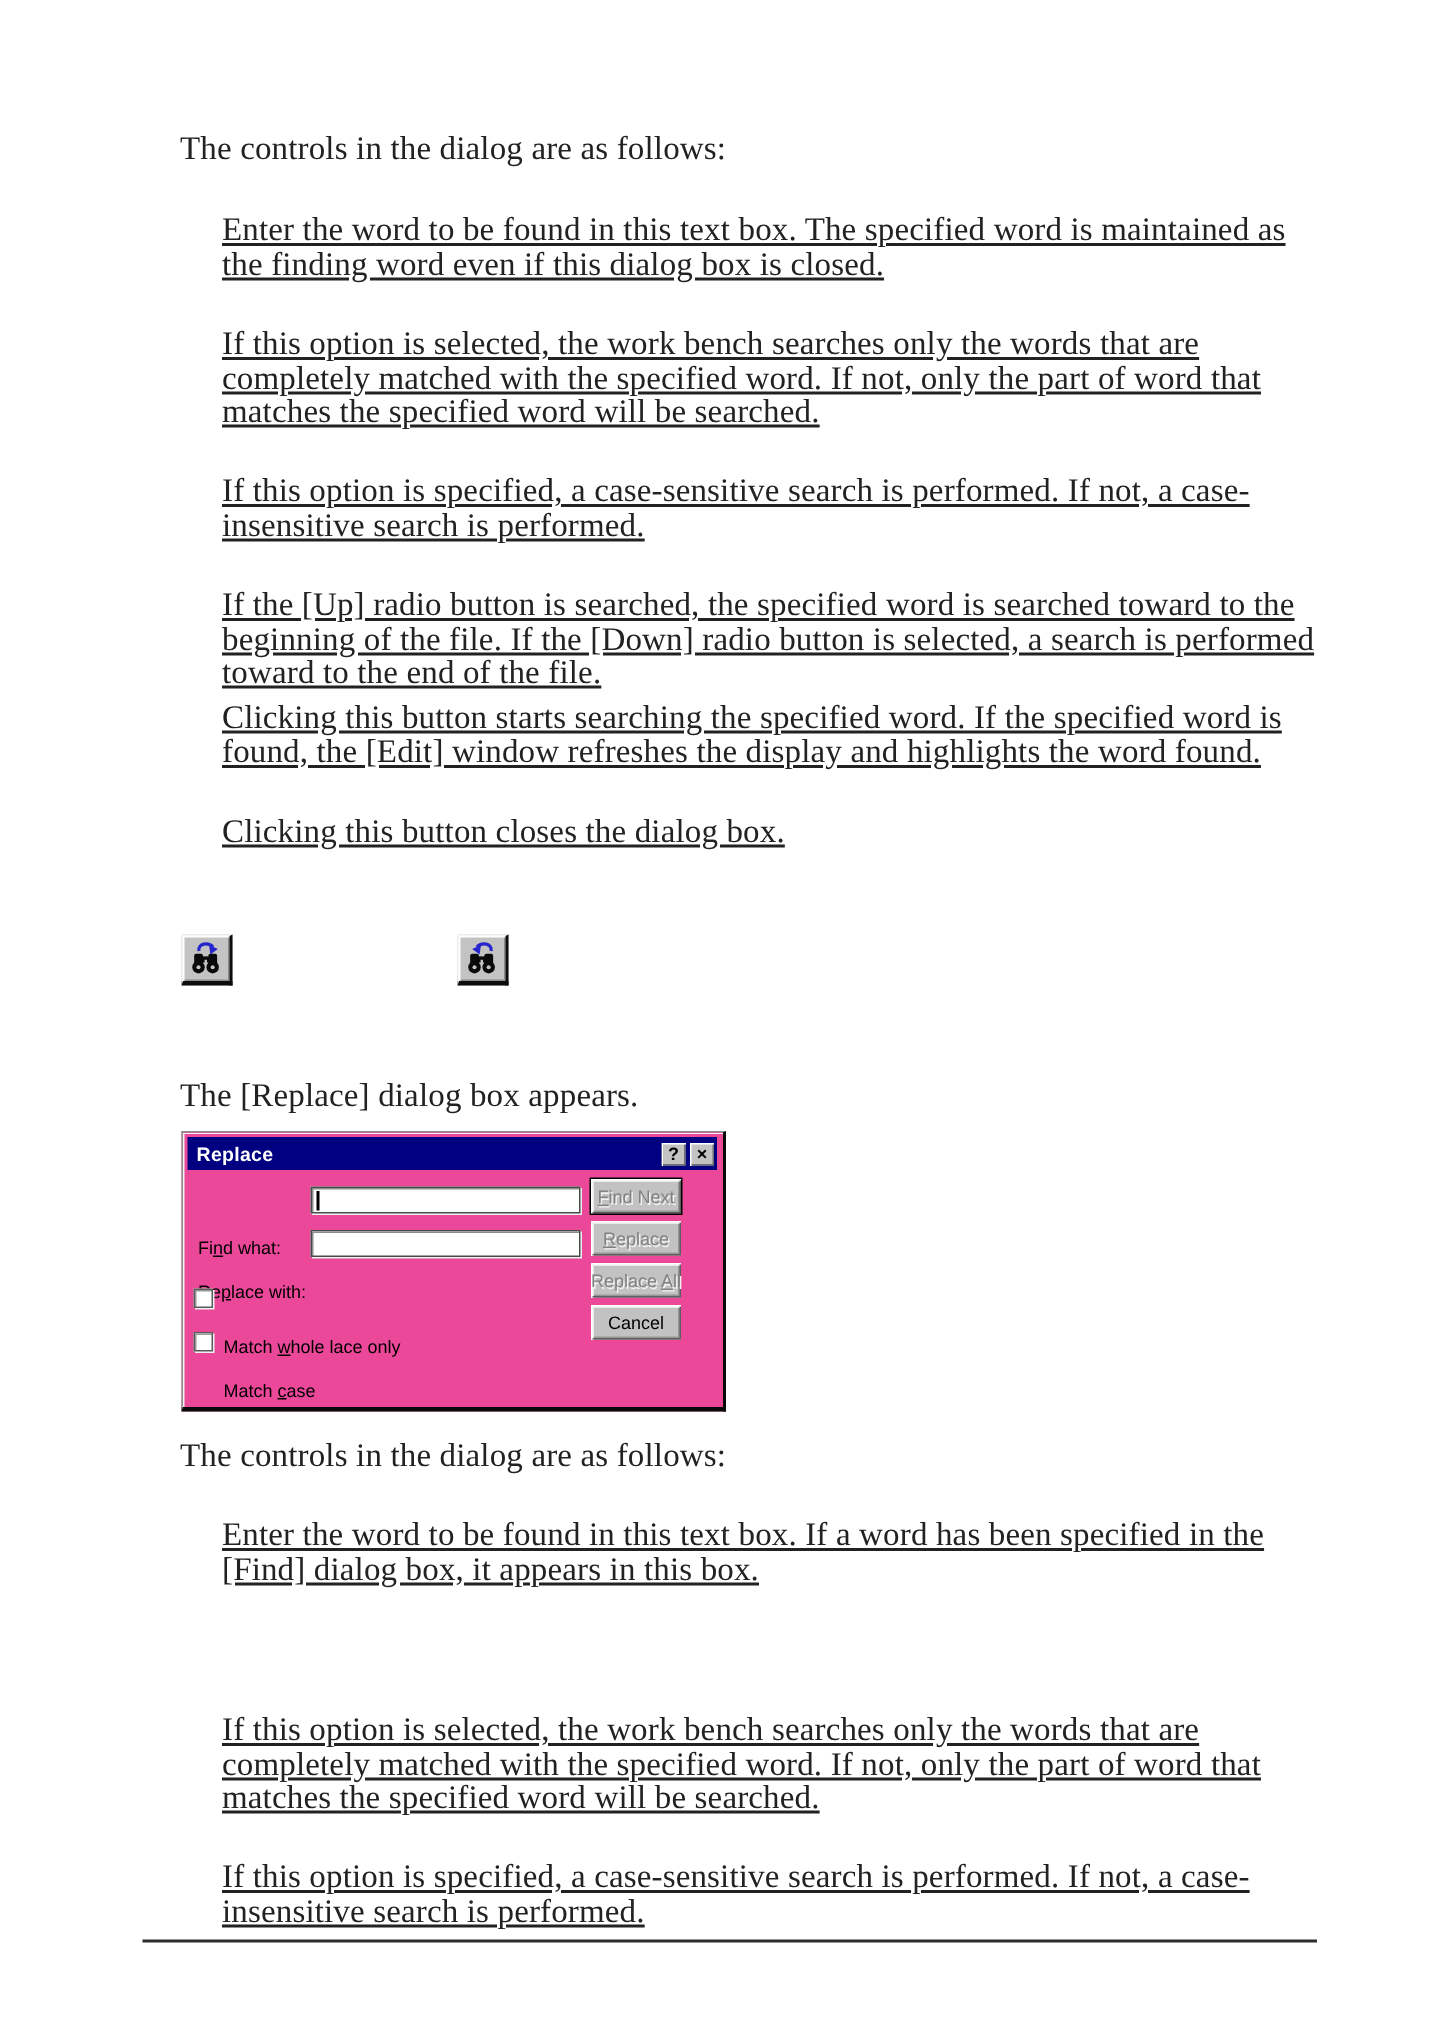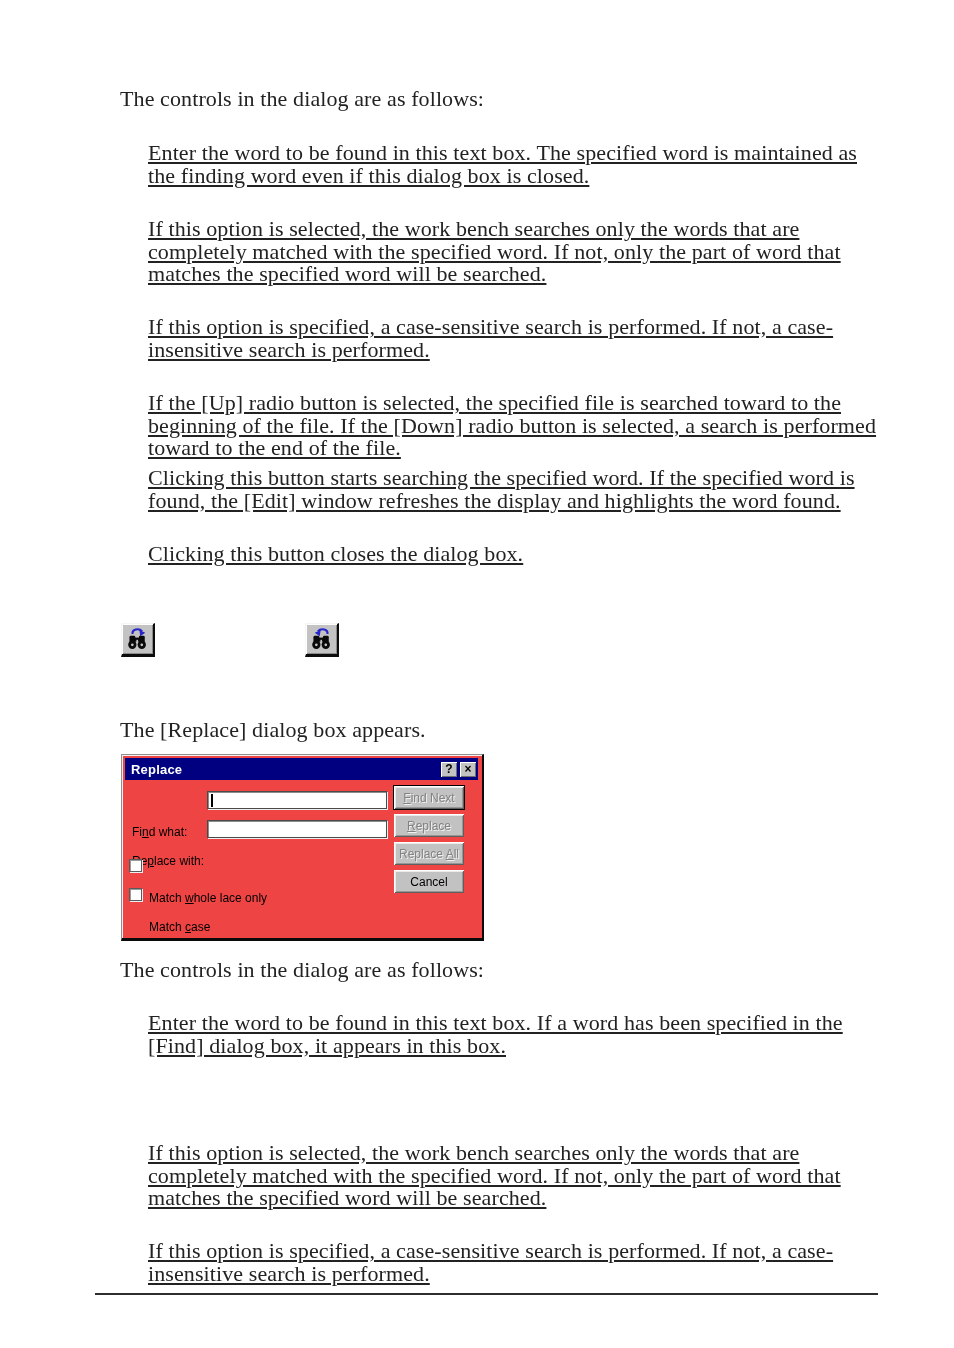--- a/index.html
+++ b/index.html
@@ -11,39 +11,39 @@
 
   
   .tb-btn{position:absolute;width:31px;height:30px;background:#c3c3c3;
           border-top:1px solid #f6f6f6;border-left:1px solid #f6f6f6;
           border-right:2px solid #0c0c0c;border-bottom:3px solid #0c0c0c;
           box-shadow:inset 1px 1px 0 #ffffff, inset -1px -1px 0 #8a8a8a;}
   .tb-btn svg{display:block;margin:1px auto 0 auto;}
 
   
   .dialog{position:absolute;left:121px;top:754px;width:363px;height:187px;box-sizing:border-box;
-          background:#ef4444;
+          background:#ec4899;
           border-top:1px solid #8f8f8f;border-left:1px solid #8f8f8f;
           border-right:2px solid #0a0a0a;border-bottom:3px solid #0a0a0a;
           box-shadow:inset 1px 1px 0 #f2f2f2;
           font-family:"Liberation Sans","DejaVu Sans",sans-serif;font-size:12px;color:#000;}
   .titlebar{position:absolute;left:3px;top:3px;right:4px;height:22px;background:#000080;
             display:flex;align-items:center;}
   .title-text{color:#ffffff;font-weight:bold;font-size:13px;margin-left:6px;flex:1;letter-spacing:0.2px;}
   .tb-ctl{width:16px;height:15px;margin-right:3px;background:#c3c3c3;
           box-shadow:inset 1px 1px 0 #ffffff, inset -1px -1px 0 #6f6f6f;
           display:flex;align-items:center;justify-content:center;
           font-weight:bold;font-size:12px;color:#000;line-height:1;}
   .tb-ctl.close{margin-right:2px;}
   .dlabel{position:absolute;white-space:nowrap;margin-top:32px;}
   .dinput{position:absolute;width:180px;height:18px;background:#ffffff;box-sizing:border-box;
           border:1px solid #4a4a4a;
           box-shadow:inset 1px 1px 0 #8c8c8c, 1px 1px 0 #eeeeee;}
   .caret{position:absolute;left:3px;top:2px;width:1.5px;height:13px;background:#000;}
-  .dbtn{position:absolute;left:272px;width:70px;height:23px;box-sizing:border-box;background:#c2c2c2;
+  .dbtn{position:absolute;left:272px;width:60px;height:23px;box-sizing:border-box;background:#c2c2c2;
         box-shadow:inset 1px 1px 0 #ffffff, inset -1px -1px 0 #5f5f5f,
                    inset 2px 2px 0 #eaeaea, inset -2px -2px 0 #969696;
         display:flex;align-items:center;justify-content:center;}
   .dbtn.default{outline:1px solid #000;}
   .dbtn .btxt{white-space:nowrap;}
   .dbtn.disabled .btxt{color:#828282;text-shadow:1px 1px 0 #f1f1f1;}
   .checkbox{position:absolute;width:13px;height:13px;background:#ffffff;box-sizing:border-box;
             border:1px solid #5a5a5a;box-shadow:inset 1px 1px 0 #9a9a9a, 1px 1px 0 #efefef;}
   .mn{text-decoration:underline;text-underline-offset:1px;}
 
@@ -51,21 +51,21 @@
 </style>
 </head>
 <body>
 
 <div class="page">
 
   <div class="para main-para" style="top:88px">The controls in the dialog are as follows:</div>
   <div class="para ind-para" style="top:142px">Enter the word to be found in this text box. The specified word is maintained as the finding word even if this dialog box is closed.</div>
   <div class="para ind-para" style="top:218px">If this option is selected, the work bench searches only the words that are completely matched with the specified word. If not, only the part of word that matches the specified word will be searched.</div>
   <div class="para ind-para" style="top:316px">If this option is specified, a case-sensitive search is performed. If not, a case-insensitive search is performed.</div>
-  <div class="para ind-para" style="top:392px">If the [Up] radio button is selected, the specified file is searched toward to the beginning of the file. If the [Down] radio button is selected, a search is performed toward to the end of the file.</div>
+  <div class="para ind-para" style="top:392px">If the [Up] radio button is searched, the specified word is searched toward to the beginning of the file. If the [Down] radio button is selected, a search is performed toward to the end of the file.</div>
   <div class="para ind-para" style="top:467px">Clicking this button starts searching the specified word. If the specified word is found, the [Edit] window refreshes the display and highlights the word found.</div>
   <div class="para ind-para" style="top:543px">Clicking this button closes the dialog box.</div>
 
   <div class="tb-btn" style="left:121px;top:623px">
     <svg viewBox="0 0 30 30" width="28" height="27">
       <path d="M9 10 C8 4.5, 16 3, 19.5 7" fill="none" stroke="#2626cc" stroke-width="2.4"></path>
       <polygon points="16.5,5.5 23,8.5 17.5,12.5" fill="#2626cc"></polygon>
       <g fill="#0a0a0a">
         <rect x="5.5" y="12" width="6.5" height="9" rx="1.5"></rect>
         <rect x="16" y="12" width="6.5" height="9" rx="1.5"></rect>

